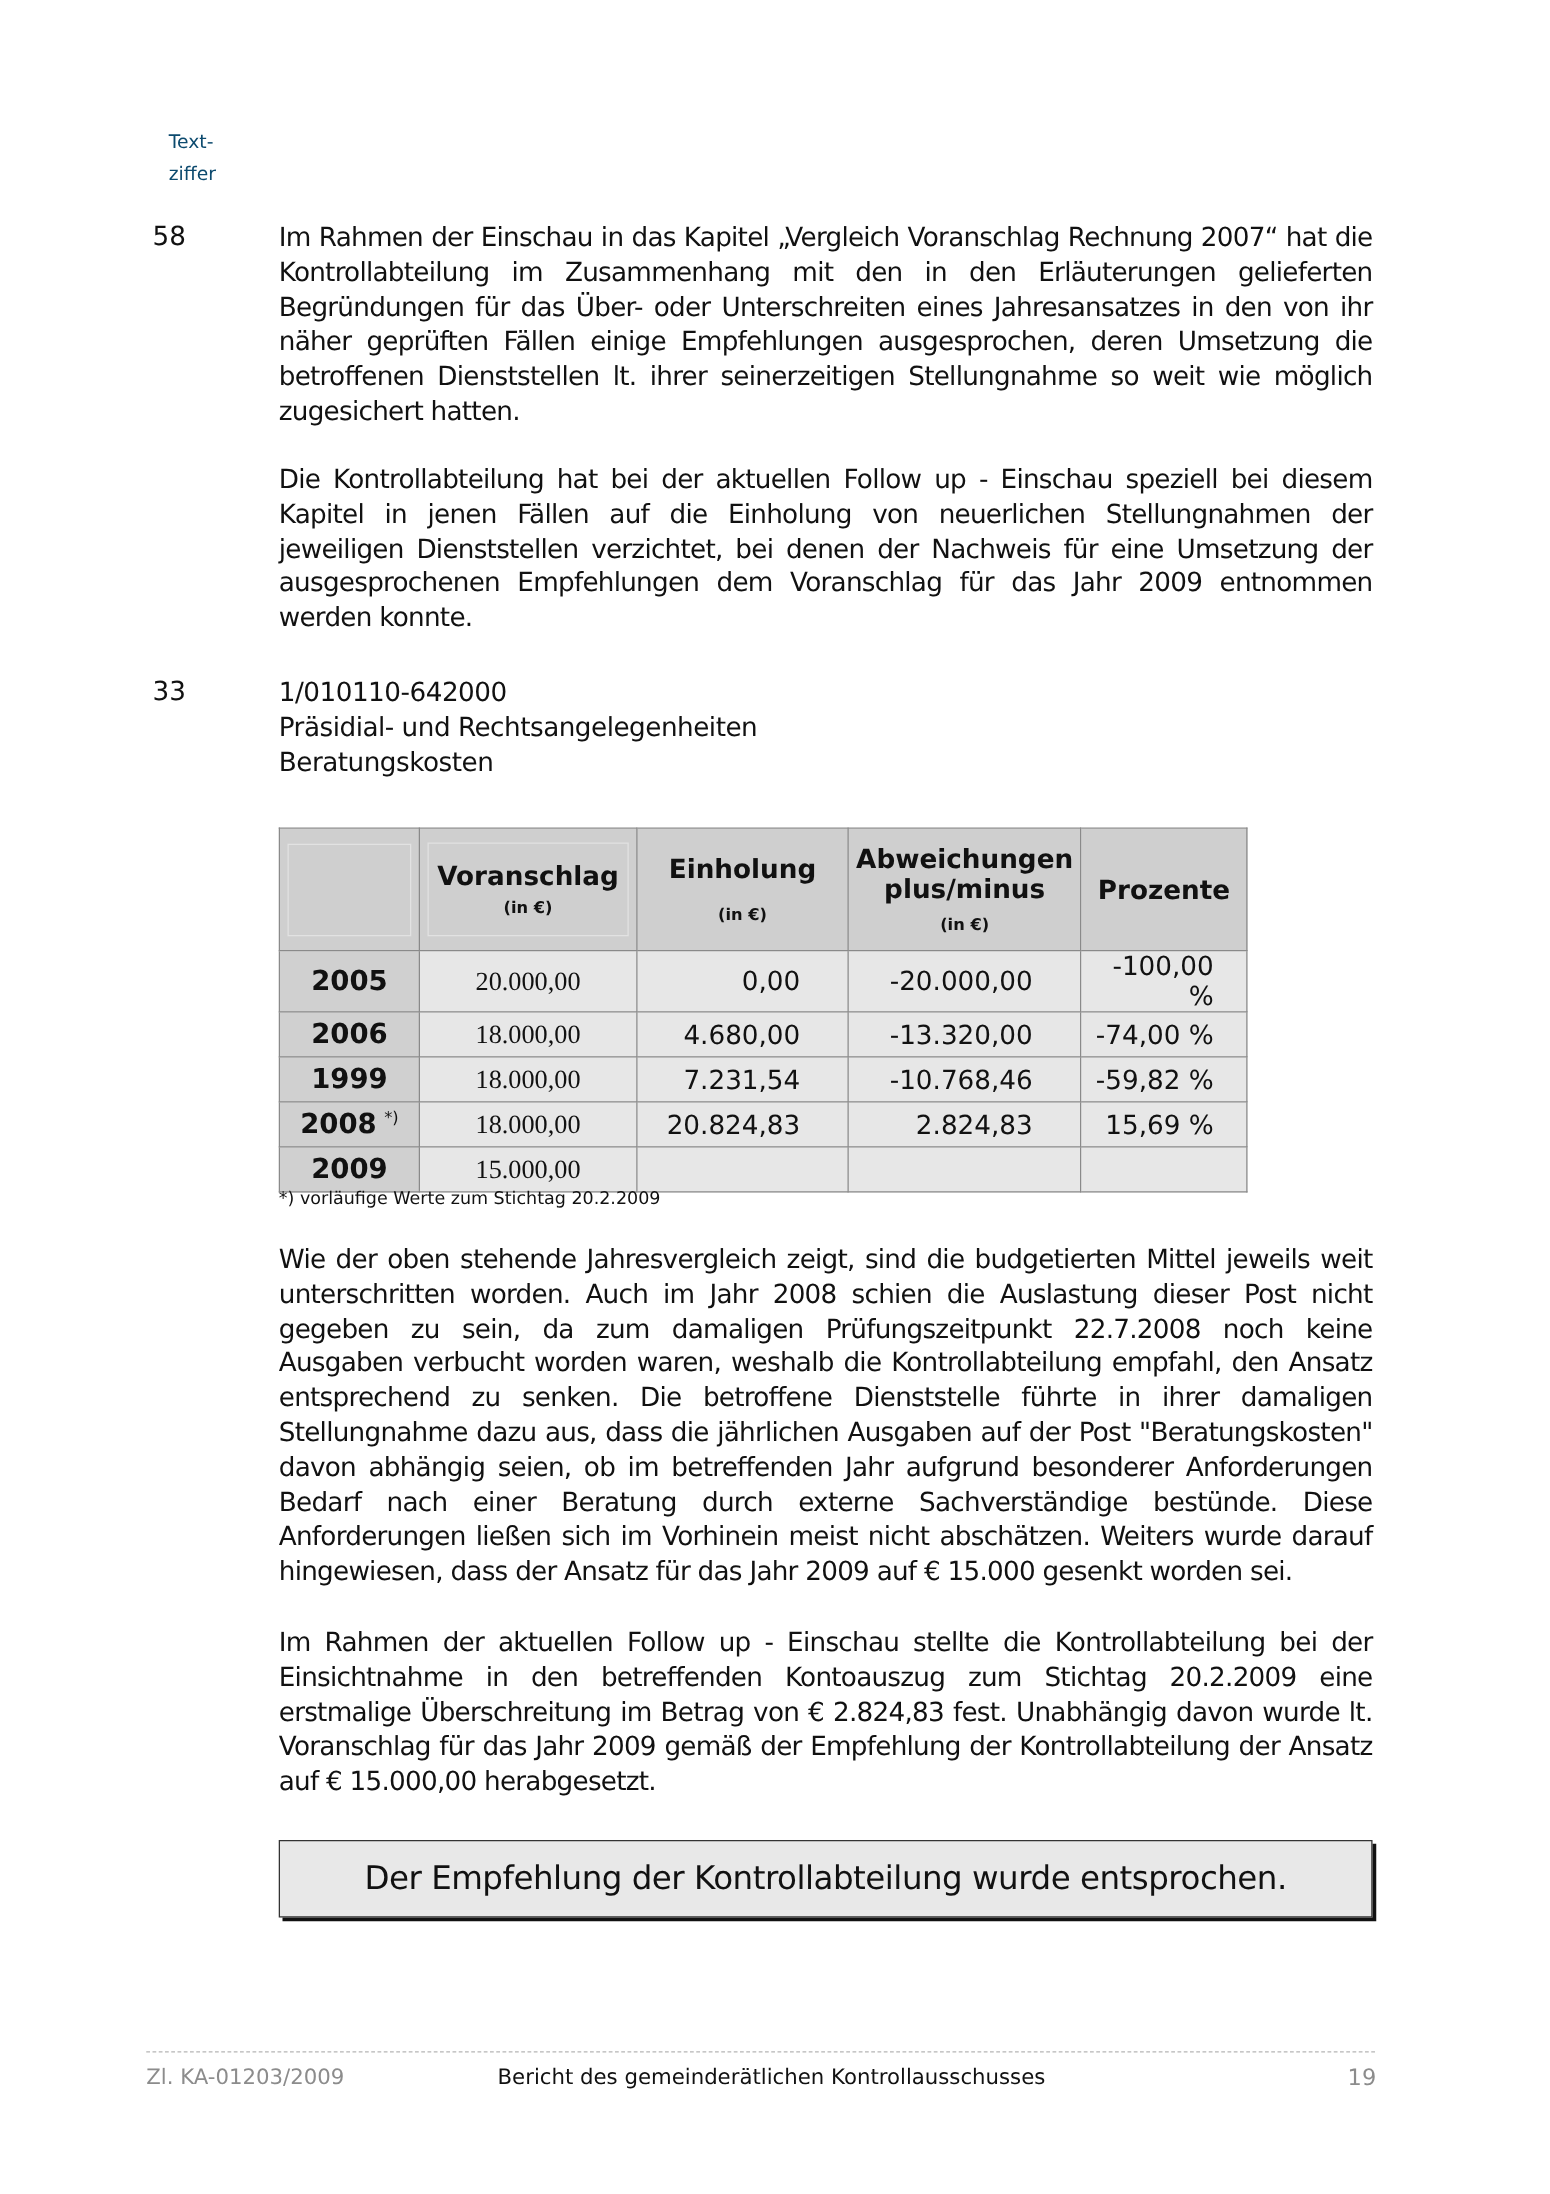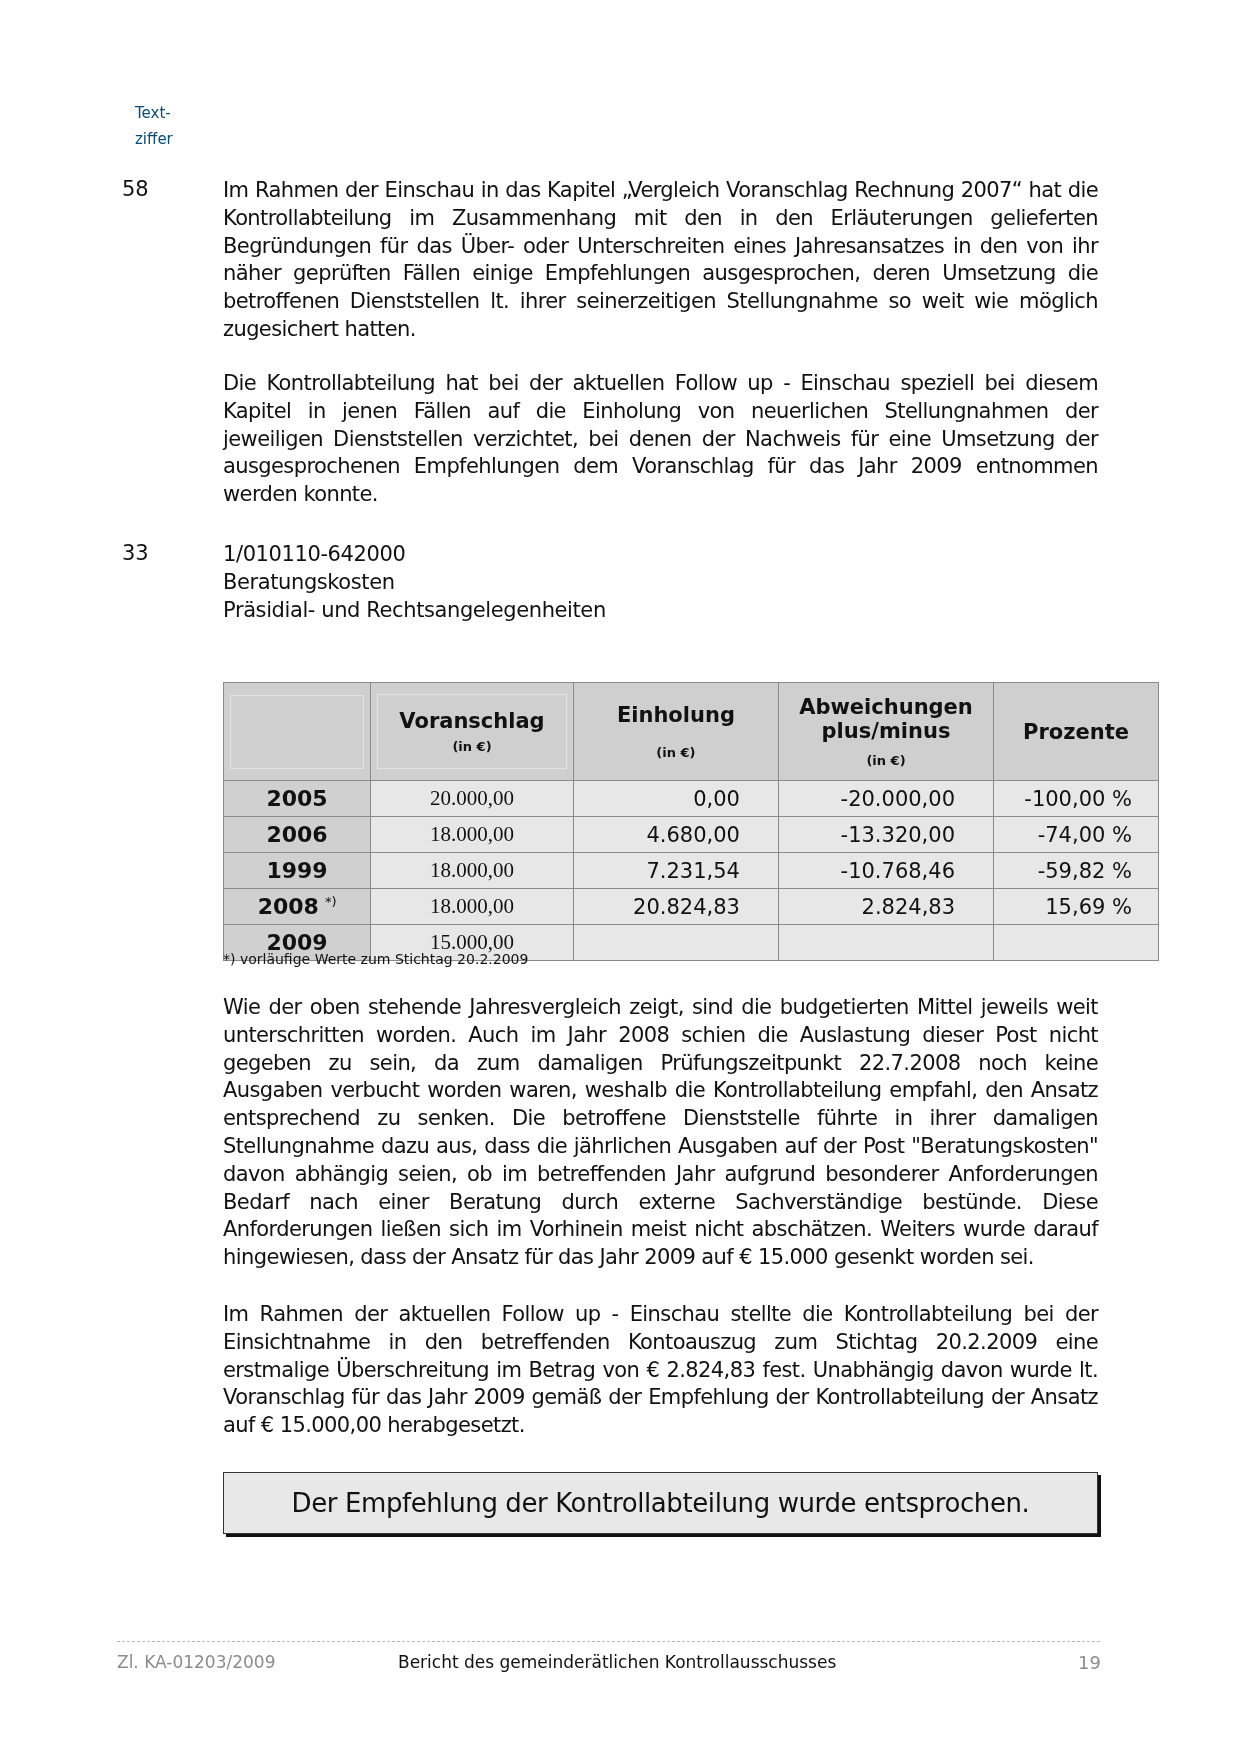--- a/index.html
+++ b/index.html
@@ -1,21 +1,21 @@
 <!DOCTYPE html>
 <html><head>
 <meta charset="utf-8">
 <style>
   html, body { margin: 0; padding: 0; background: #ffffff; }
   body { width: 1240px; height: 1755px; position: relative; font-family: "DejaVu Sans", sans-serif; color: #111; overflow: hidden; }
   .margin-label { position: absolute; left: 109px; top: 100px; font-size: 15px; line-height: 26px; color: #0c4a6e; margin-left: 26px; }
   .num { position: absolute; left: 122px; font-size: 21px; color: #111; }
   .para { position: absolute; left: 223px; width: 875px; font-size: 21px; line-height: 27.8px; text-align: justify; letter-spacing: -0.6px; color: #111; }
   .block { position: absolute; left: 223px; font-size: 21px; line-height: 27.8px; letter-spacing: -0.4px; }
-  table.fin { position: absolute; left: 223px; top: 682px; width: 936px; border-collapse: collapse; font-family: "DejaVu Sans", sans-serif; }
+  table.fin { position: absolute; left: 223px; top: 662px; width: 775px; border-collapse: collapse; font-family: "DejaVu Sans", sans-serif; }
   table.fin td, table.fin th { border: 1px solid #8a8a8a; padding: 0; }
   table.fin thead th { background: #cfcfcf; height: 97px; font-weight: bold; font-size: 21px; color: #111; vertical-align: middle; text-align: center; }
   table.fin thead .sub { display: block; font-size: 13px; margin-top: 6px; }
   table.fin thead .sub.low { margin-top: 18px; }
   table.fin thead .inner { margin: 0 6px; border: 1px solid #e2e2e2; padding: 14px 0 14px; }
   table.fin tbody td { height: 35px; font-size: 21px; background: #e7e7e7; color: #111; }
   table.fin tbody td.year { background: #d0d0d0; font-weight: bold; text-align: center; font-size: 22px; width: 131px; }
   table.fin tbody td.c1 { text-align: center; width: 181px; font-family: Liberation Serif, serif; }
   table.fin tbody td.c2 { text-align: right; padding-right: 38px; width: 145px; }
   table.fin tbody td.c3 { text-align: right; padding-right: 38px; width: 154px; }
@@ -36,22 +36,22 @@
   <div>ziffer</div>
 </div>
 
 <div class="num" style="top:177px;">58</div>
 <div class="para" style="top:177px;">Im Rahmen der Einschau in das Kapitel „Vergleich Voranschlag Rechnung 2007“ hat die Kontrollabteilung im Zusammenhang mit den in den Erläuterungen gelieferten Begründungen für das Über- oder Unterschreiten eines Jahresansatzes in den von ihr näher geprüften Fällen einige Empfehlungen ausgesprochen, deren Umsetzung die betroffenen Dienststellen lt. ihrer seinerzeitigen Stellungnahme so weit wie möglich zugesichert hatten.</div>
 <div class="para" style="top:370px;">Die Kontrollabteilung hat bei der aktuellen Follow up - Einschau speziell bei diesem Kapitel in jenen Fällen auf die Einholung von neuerlichen Stellungnahmen der jeweiligen Dienststellen verzichtet, bei denen der Nachweis für eine Umsetzung der ausgesprochenen Empfehlungen dem Voranschlag für das Jahr 2009 entnommen werden konnte.</div>
 
 <div class="num" style="top:541px;">33</div>
 <div class="block" style="top:541px;">
   <div>1/010110-642000</div>
+  <div>Präsidial- und Rechtsangelegenheiten</div>
   <div>Beratungskosten</div>
-  <div>Präsidial- und Rechtsangelegenheiten</div>
 </div>
 
 <table class="fin">
   <thead>
     <tr>
       <th style="width:131px;">
           <div class="inner" style="height:44px;"></div>
         </th>
       <th style="width:181px;">
         <div class="inner">

